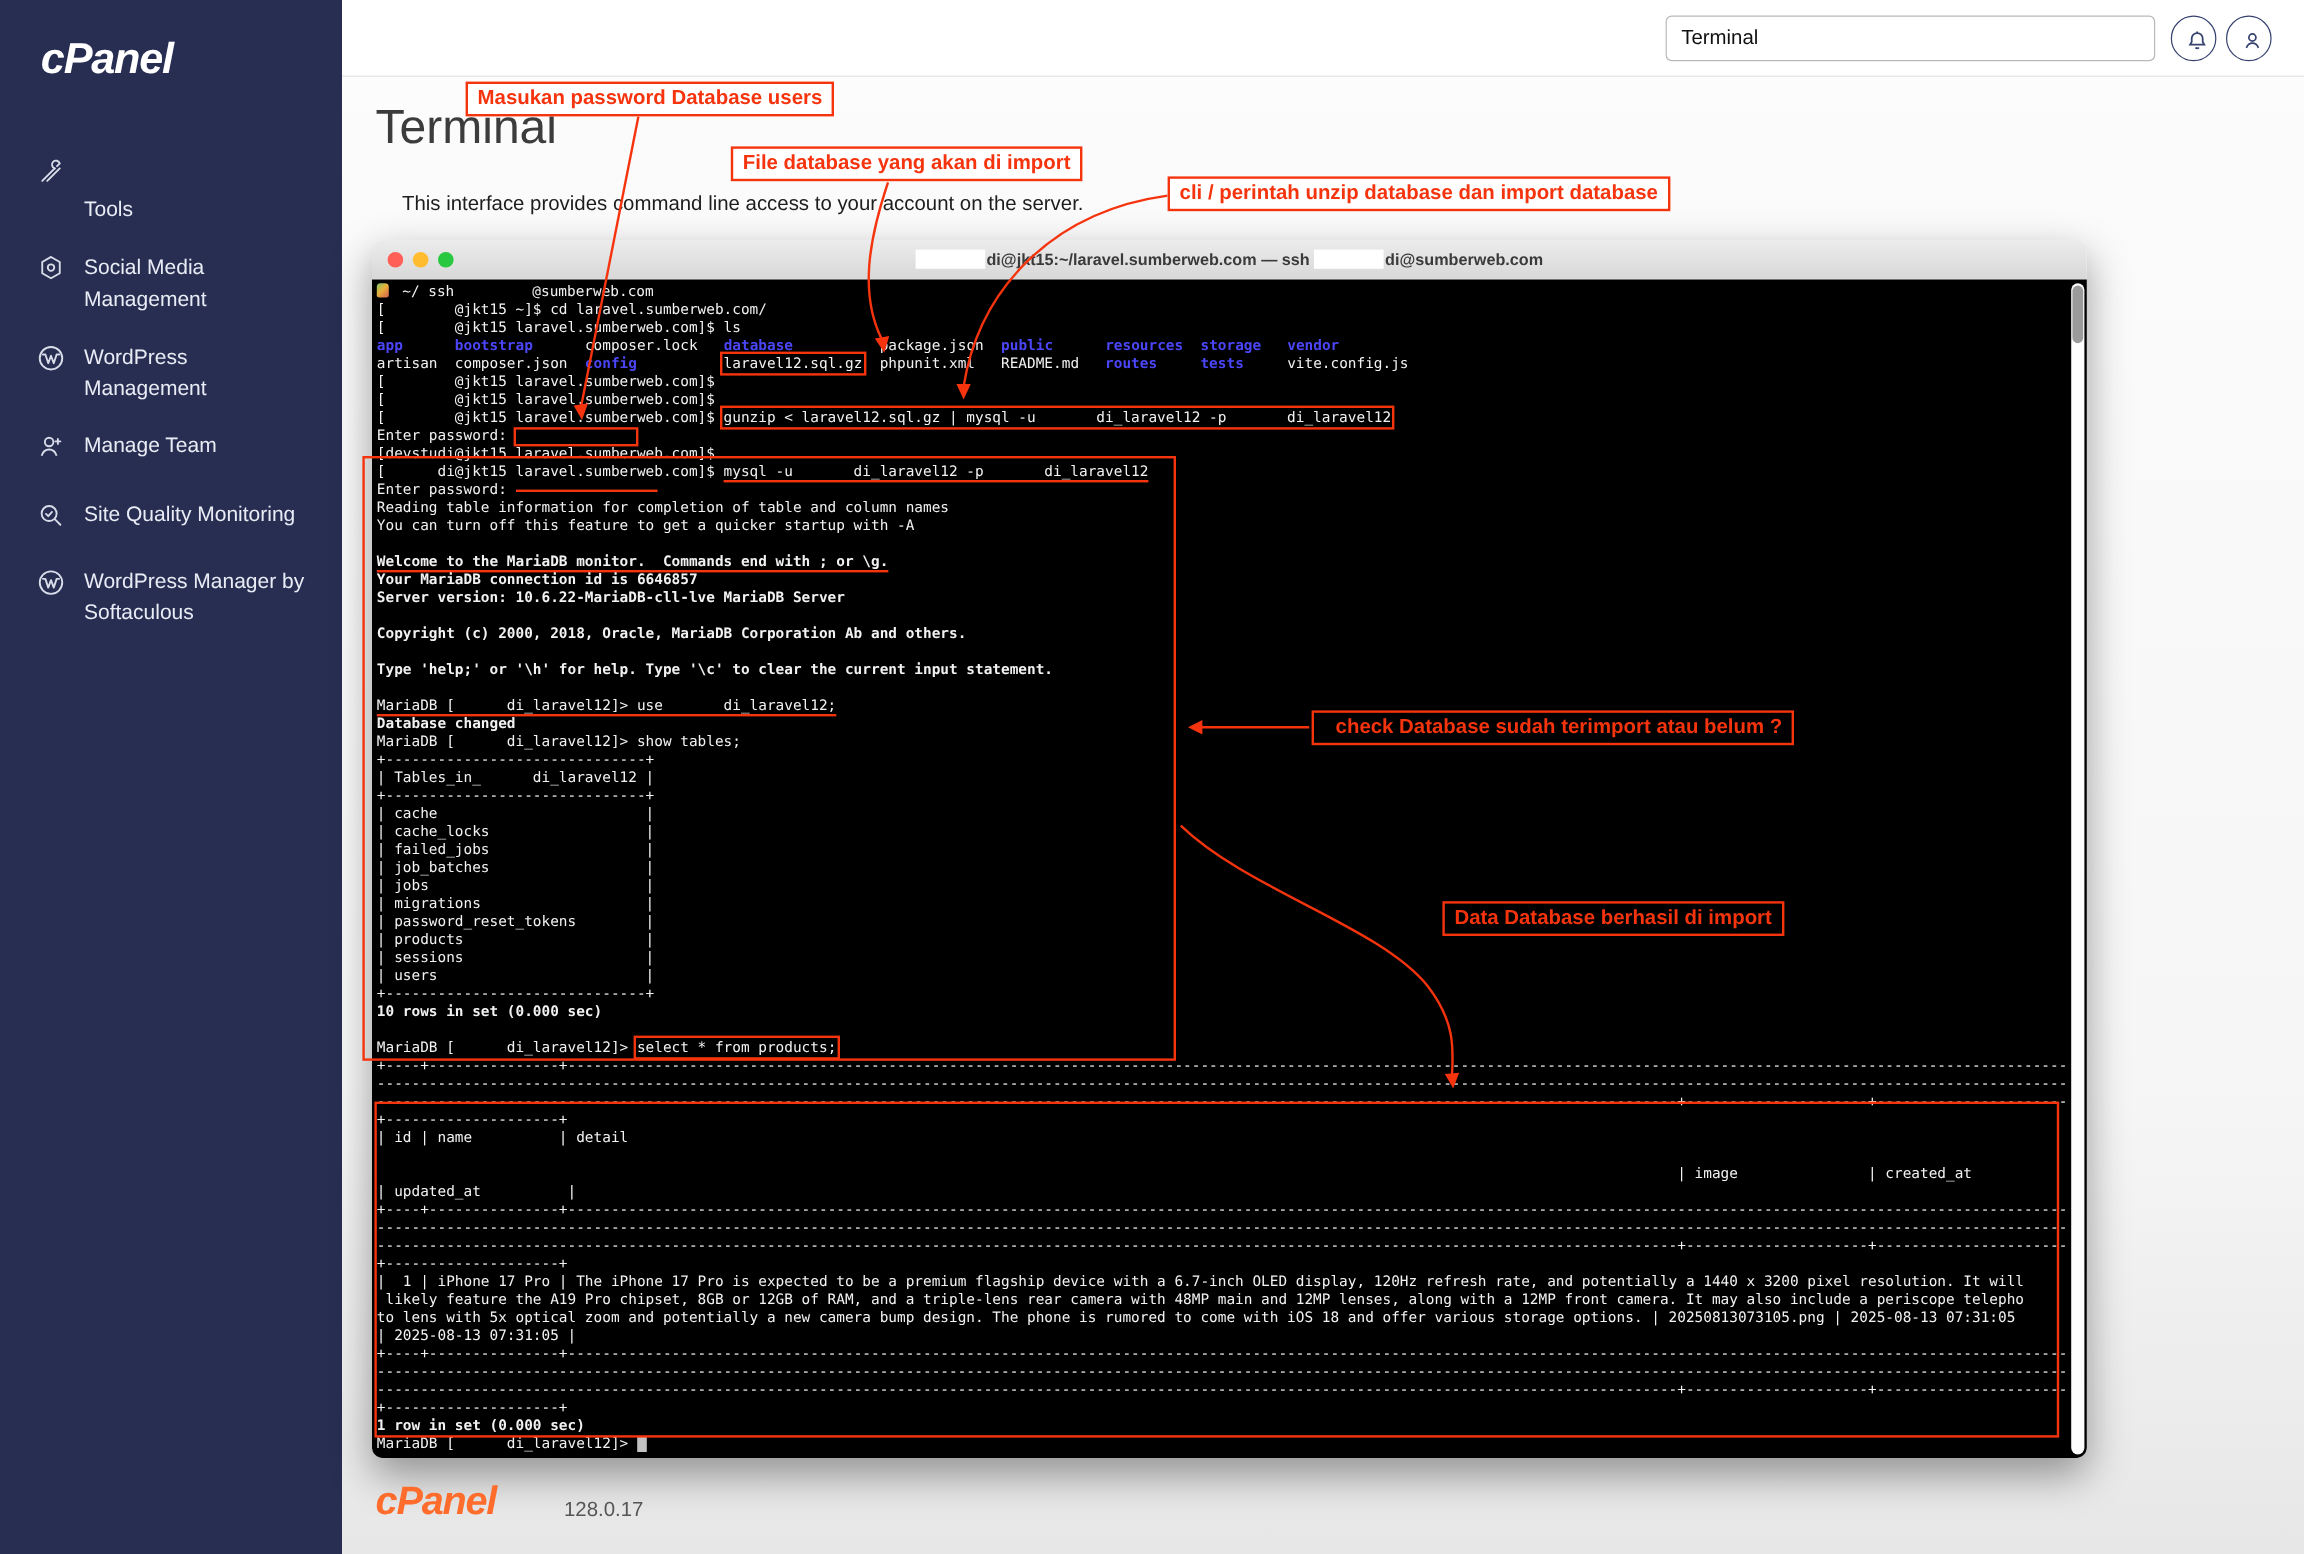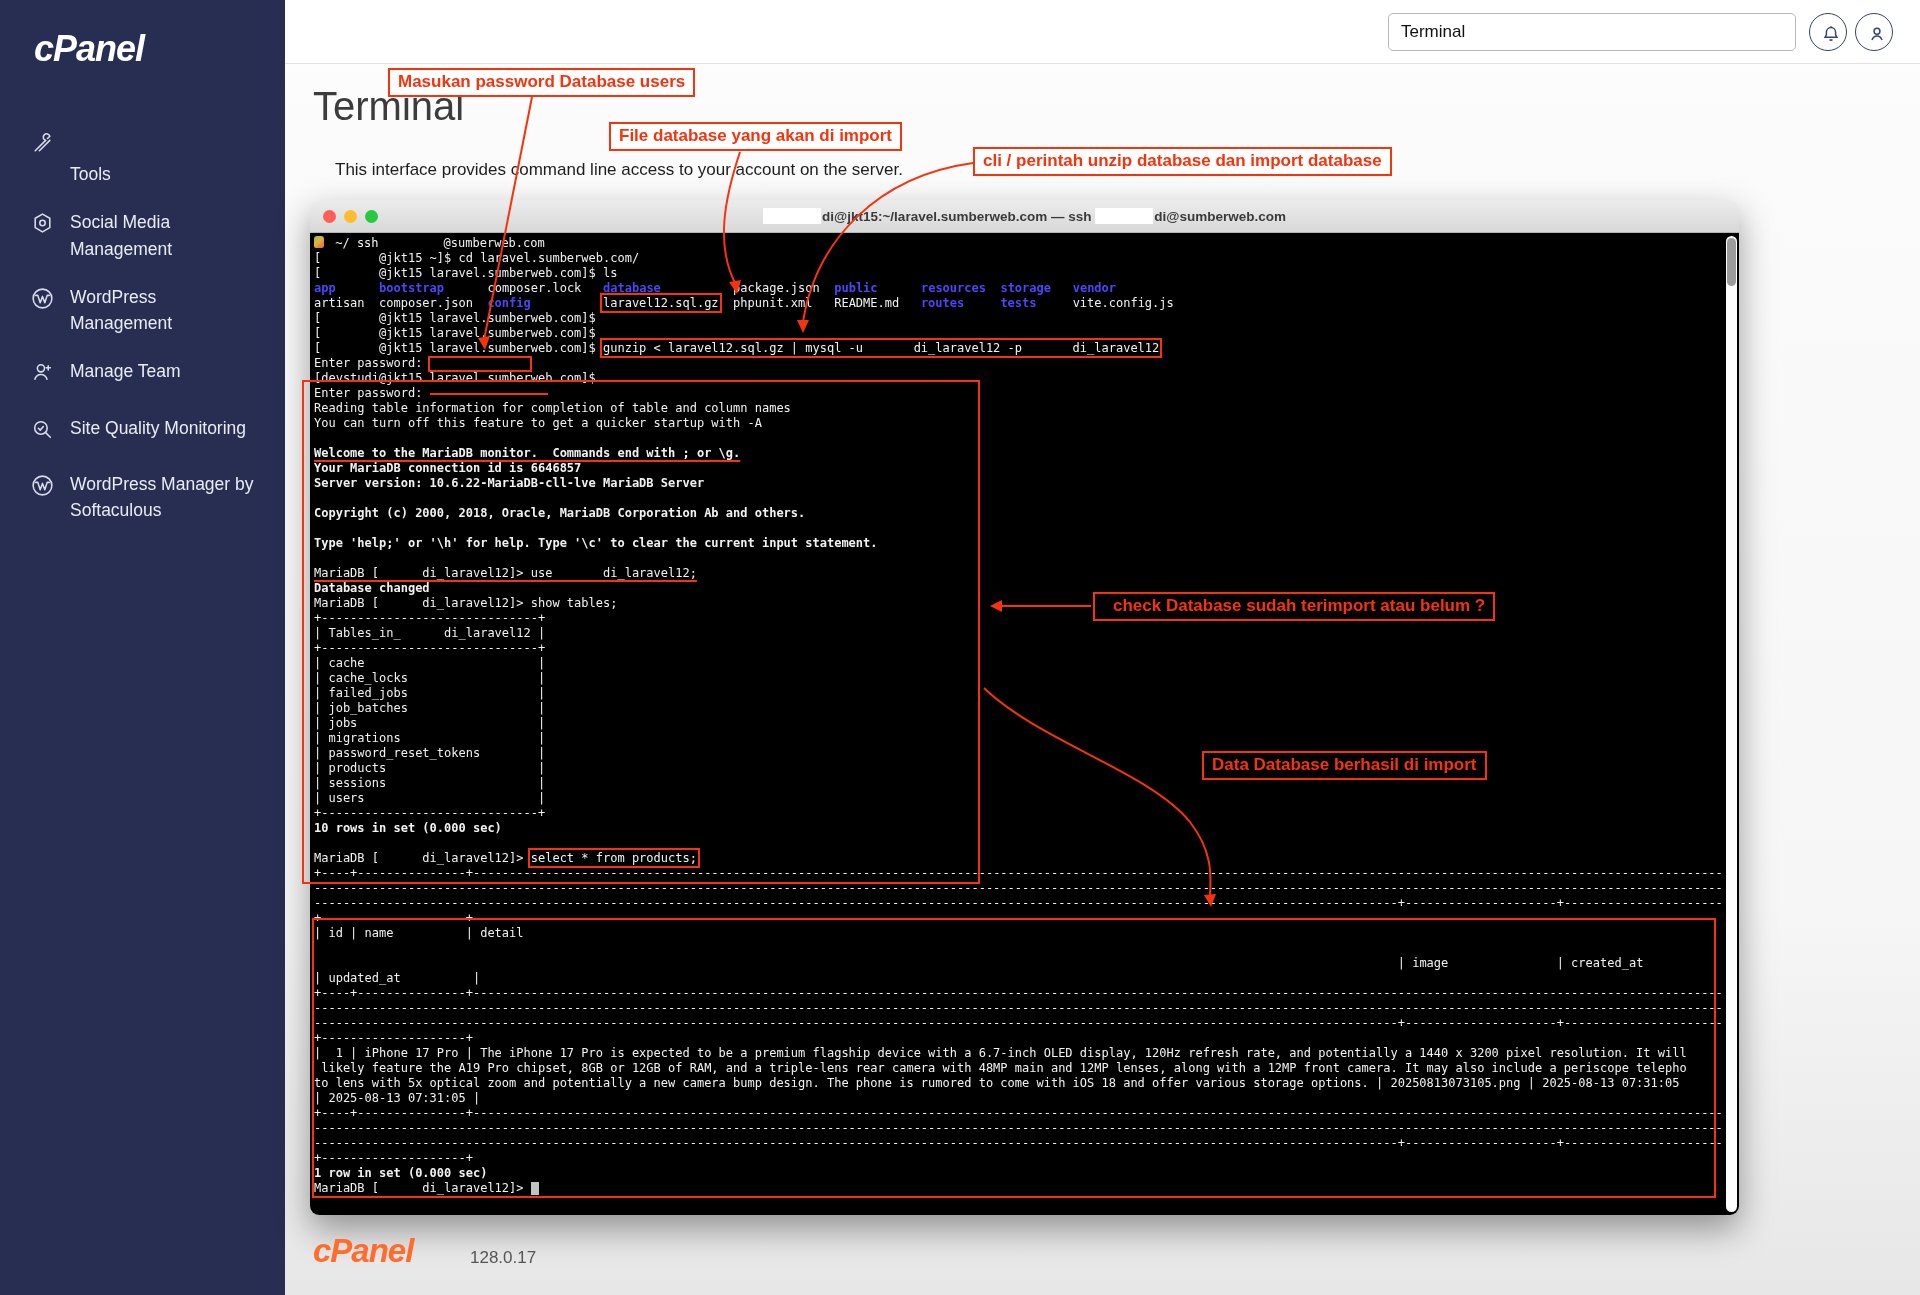--- a/index.html
+++ b/index.html
@@ -168,20 +168,21 @@
         <div class="tl"><span class="apple-icon"></span><span> ~/ ssh         @sumberweb.com</span></div>
         <div class="tl"><span>[        @jkt15 ~]$ cd laravel.sumberweb.com/</span></div>
         <div class="tl"><span>[        @jkt15 laravel.sumberweb.com]$ ls</span></div>
         <div class="tl"><span class="c-dir">app</span><span>      </span><span class="c-dir">bootstrap</span><span>      composer.lock   </span><span class="c-dir">database</span><span>          package.json  </span><span class="c-dir">public</span><span>      </span><span class="c-dir">resources</span><span>  </span><span class="c-dir">storage</span><span>   </span><span class="c-dir">vendor</span></div>
         <div class="tl"><span>artisan  composer.json  </span><span class="c-dir">config</span><span>          </span><span class="rbox">laravel12.sql.gz</span><span>  phpunit.xml   README.md   </span><span class="c-dir">routes</span><span>     </span><span class="c-dir">tests</span><span>     </span><span>vite.config.js</span></div>
         <div class="tl"><span>[        @jkt15 laravel.sumberweb.com]$</span></div>
         <div class="tl"><span>[        @jkt15 laravel.sumberweb.com]$</span></div>
         <div class="tl"><span>[        @jkt15 laravel.sumberweb.com]$ </span><span class="rbox">gunzip &lt; laravel12.sql.gz | mysql -u       di_laravel12 -p       di_laravel12</span></div>
         <div class="tl"><span>Enter password: </span><span class="pwbox"></span></div>
         <div class="tl"><span>[devstudi@jkt15 laravel.sumberweb.com]$</span></div>
+        <div class="tl"><span>[      di@jkt15 laravel.sumberweb.com]$ </span><span class="u-red">mysql -u       di_laravel12 -p       di_laravel12</span></div>
         <div class="tl"><span>Enter password: </span><span class="redline"></span></div>
         <div class="tl"><span>Reading table information for completion of table and column names</span></div>
         <div class="tl"><span>You can turn off this feature to get a quicker startup with -A</span></div>
         <div class="tl"></div>
         <div class="tl bold"><span class="u-red">Welcome to the MariaDB monitor.  Commands end with ; or \g.</span></div>
         <div class="tl bold"><span>Your MariaDB connection id is 6646857</span></div>
         <div class="tl bold"><span>Server version: 10.6.22-MariaDB-cll-lve MariaDB Server</span></div>
         <div class="tl"></div>
         <div class="tl bold"><span>Copyright (c) 2000, 2018, Oracle, MariaDB Corporation Ab and others.</span></div>
         <div class="tl"></div>

